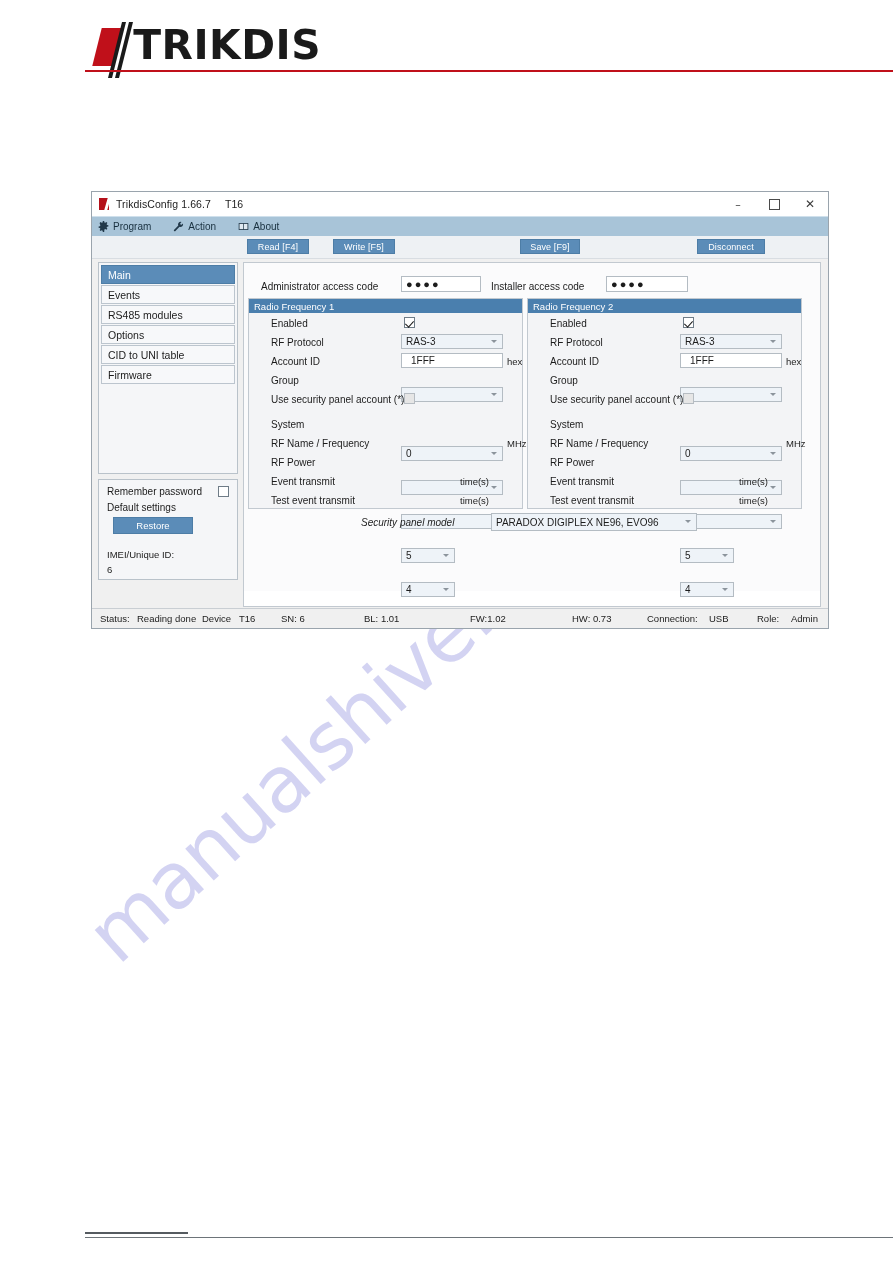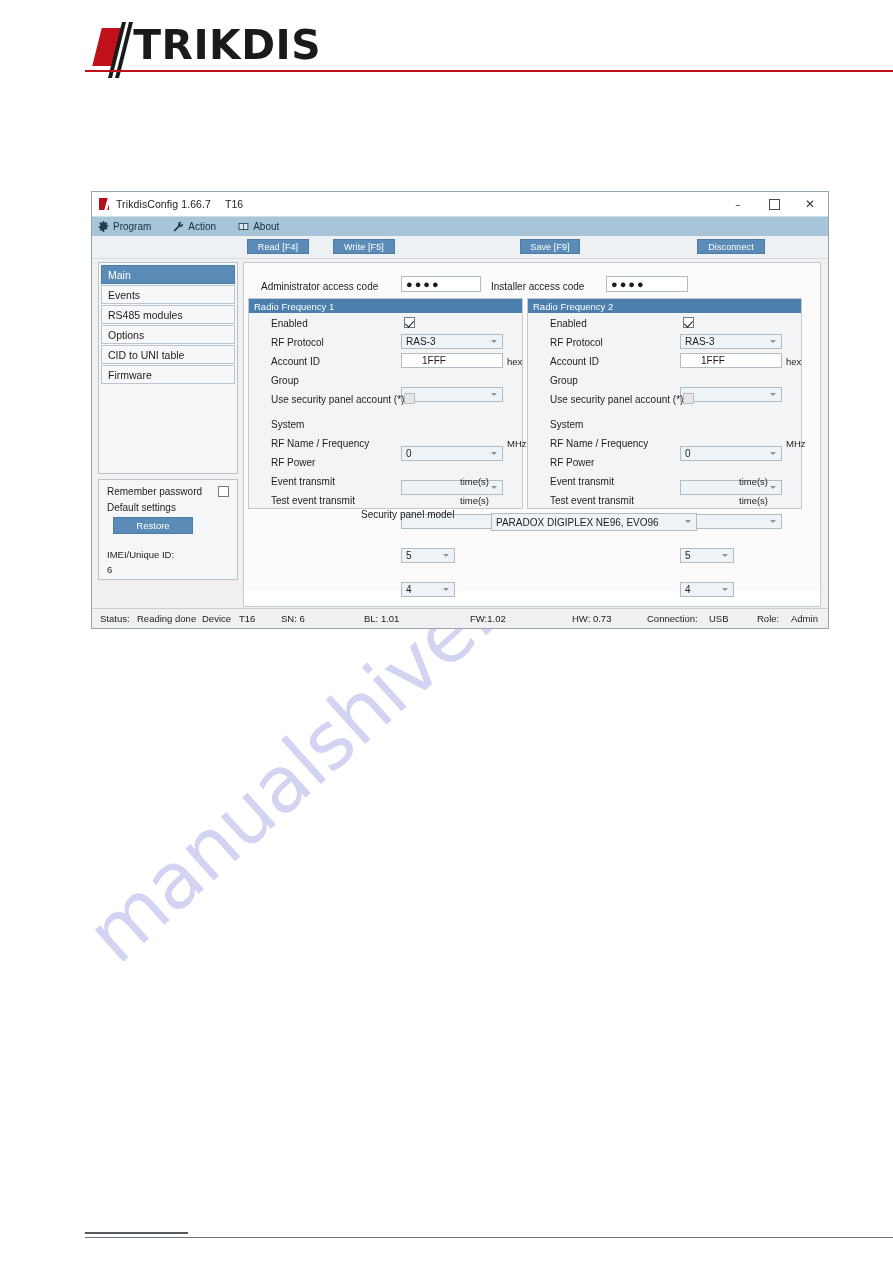--- a/index.html
+++ b/index.html
@@ -339,26 +339,26 @@
     border-right: 3px solid transparent;
     border-top: 3px solid #8b949c;
   }
   .input-white {
     background: #ffffff;
     border: 1px solid #b4bcc3;
     height: 15px;
     font-size: 10px;
     color: #1c1c1c;
     display: flex; align-items: center;
-    padding-left: 20px;
+    padding-left: 9px;
   }
   .suffix { position: absolute; font-size: 9.5px; color: #1c1c1c; }
 
   
-  #spm-label { position: absolute; left: 117px; top: 246px; font-size: 10px; }
+  #spm-label { position: absolute; left: 117px; top: 254px; font-size: 10px; font-style: italic; }
   #spm-combo {
     position: absolute; left: 247px; top: 250px;
     width: 200px; height: 16px;
   }
 
   
   #statusbar {
     position: absolute;
     left: 0; bottom: 0;
     width: 100%; height: 19px;

